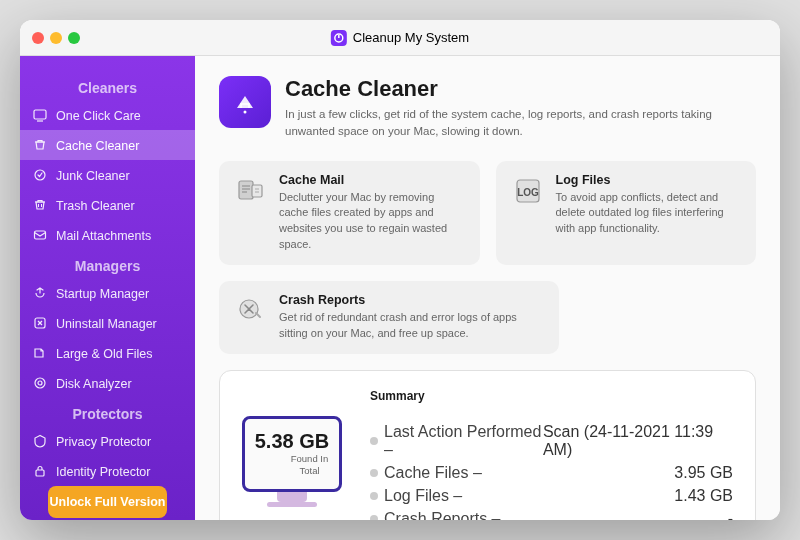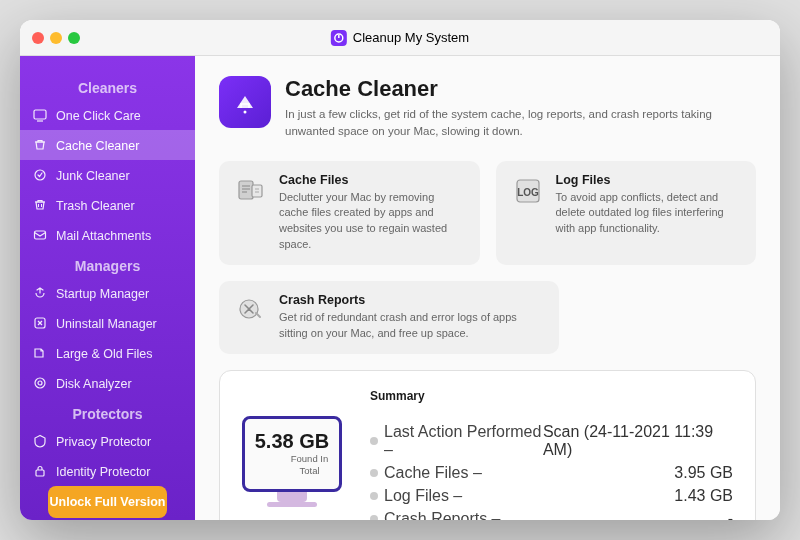--- a/index.html
+++ b/index.html
@@ -491,21 +491,21 @@
               <rect x="4" y="6" width="14" height="18" rx="2" fill="#d0d0d0" stroke="#999" stroke-width="1.2"></rect>
               <line x1="7" y1="11" x2="15" y2="11" stroke="#888" stroke-width="1"></line>
               <line x1="7" y1="14" x2="15" y2="14" stroke="#888" stroke-width="1"></line>
               <line x1="7" y1="17" x2="12" y2="17" stroke="#888" stroke-width="1"></line>
               <rect x="17" y="10" width="10" height="12" rx="1.5" fill="#e8e8e8" stroke="#999" stroke-width="1.2"></rect>
               <line x1="20" y1="14" x2="24" y2="14" stroke="#aaa" stroke-width="1"></line>
               <line x1="20" y1="17" x2="24" y2="17" stroke="#aaa" stroke-width="1"></line>
             </svg>
           </div>
           <div class="feature-card-text">
-            <h3>Cache Files</h3>
+            <h3>Cache Mail</h3>
             <p>Declutter your Mac by removing cache files created by apps and websites you use to regain wasted space.</p>
           </div>
         </div>
 
         <div class="feature-card">
           <div class="feature-card-icon">
             <svg width="32" height="32" viewBox="0 0 32 32" fill="none">
               <rect x="5" y="5" width="22" height="22" rx="3" fill="#e0e0e0" stroke="#999" stroke-width="1.2"></rect>
               <text x="16" y="21" text-anchor="middle" font-size="10" font-weight="bold" fill="#555">LOG</text>
             </svg>

